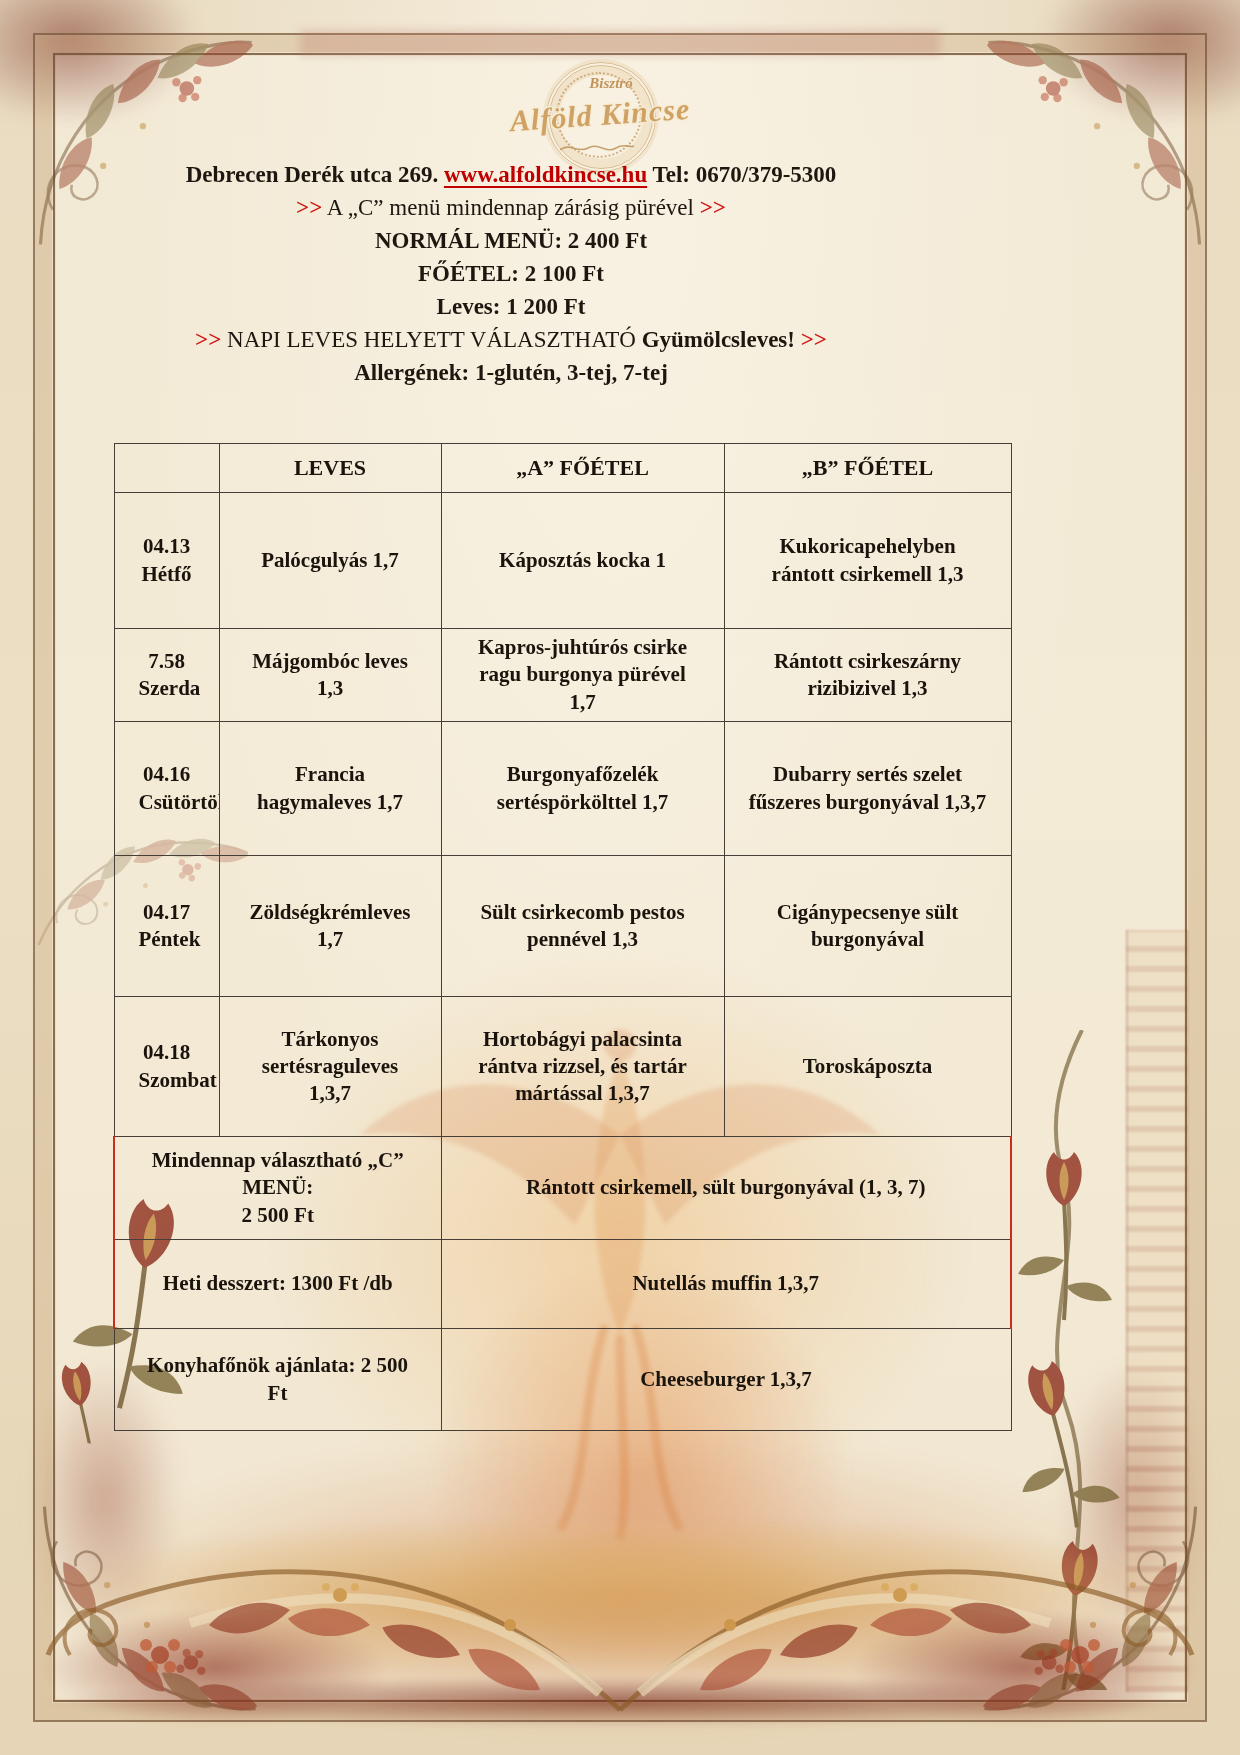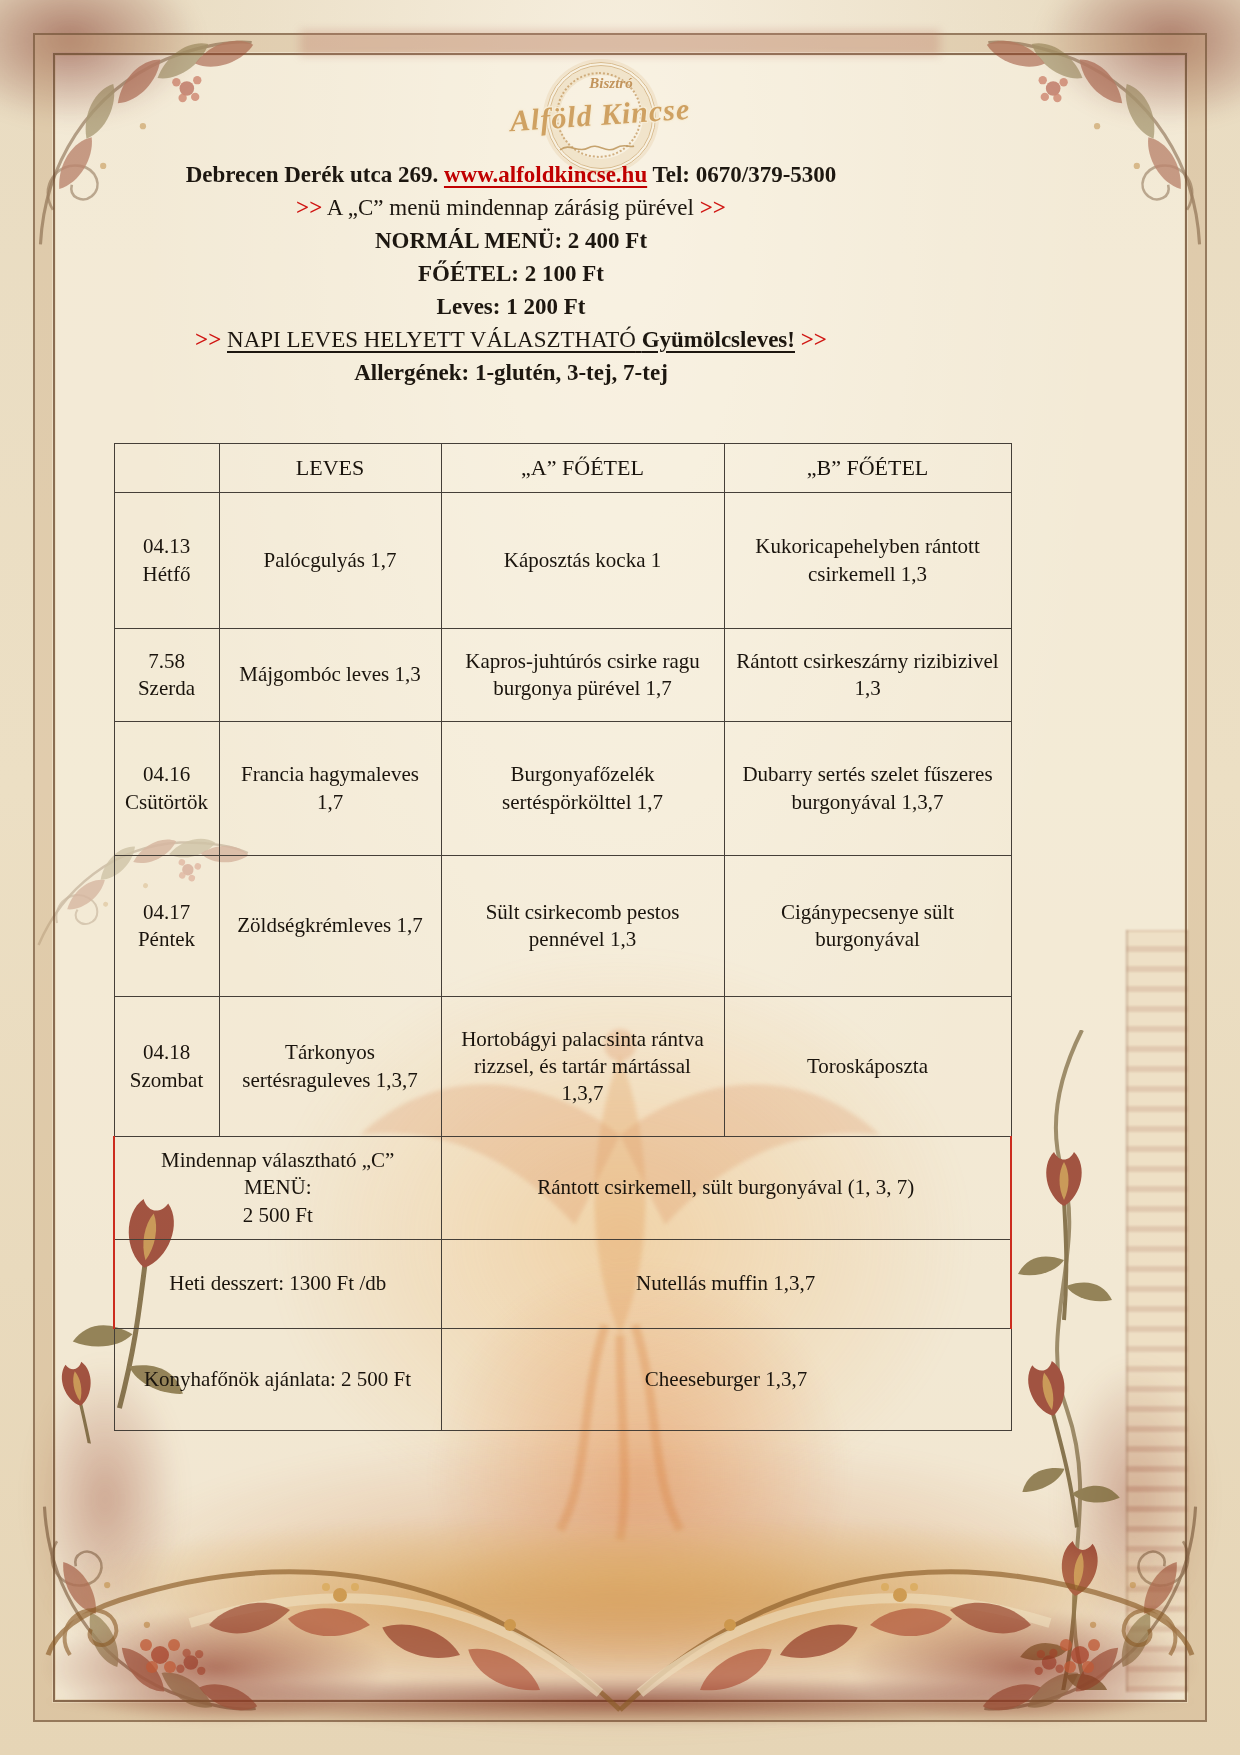--- a/index.html
+++ b/index.html
@@ -65,26 +65,26 @@
     font-style:italic;font-weight:bold;font-size:30px;letter-spacing:1px;color:#cfa162;
     transform:rotate(-4deg);
     text-shadow:1px 1px 0 #f6ecd6,-1px -1px 0 #f6ecd6,1px -1px 0 #f6ecd6,-1px 1px 0 #f6ecd6,0 0 4px #f6ecd6;}
   .logo-script{position:absolute;left:18px;top:78px;width:78px;}
   
   .hdr{position:absolute;left:10px;top:158px;width:1002px;text-align:center;z-index:6;}
   .hline{height:33px;line-height:33px;font-size:23px;white-space:nowrap;}
   .b{font-weight:bold;}
   .red{color:#d01512;font-weight:bold;}
   .url{color:#c00000;font-weight:bold;text-decoration:underline;text-underline-offset:4px;}
-  .ul{text-decoration:underline;text-underline-offset:4px;}
+  .ul{text-underline-offset:4px;}
   
   table.menu{position:absolute;left:113px;top:443px;width:897px;z-index:6;
     border-collapse:collapse;table-layout:fixed;text-align:center;color:#1a140d;}
   table.menu td,table.menu th{border:1px solid #453f38;vertical-align:middle;
-    font-weight:normal;font-size:21px;line-height:1.3;padding:3px 10px;overflow:hidden;}
+    font-weight:bold;font-size:21px;line-height:1.3;padding:3px 24px;overflow:hidden;}
   table.menu th{font-size:22px;}
   td.daycell{font-size:20px;line-height:1.3;padding:3px 2px;}
   tr.redrow td:first-child{border-left:2px solid #cc2c1e;}
   tr.redrow td:last-child{border-right:2px solid #cc2c1e;}
 </style>
 </head>
 <body>
 
 <div class="page">
 

